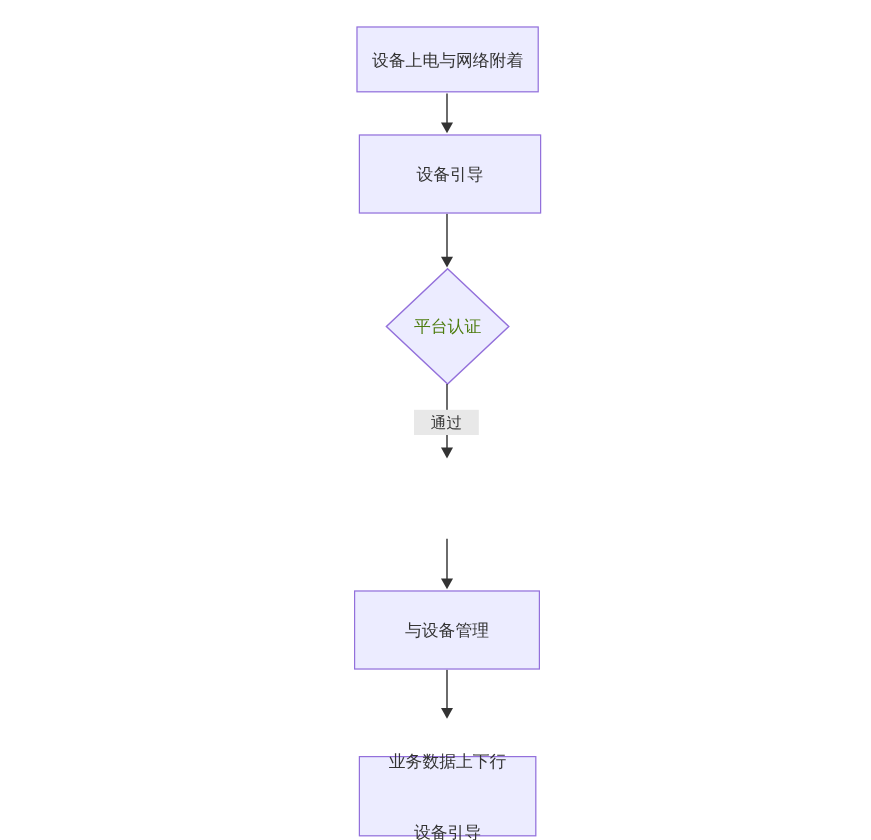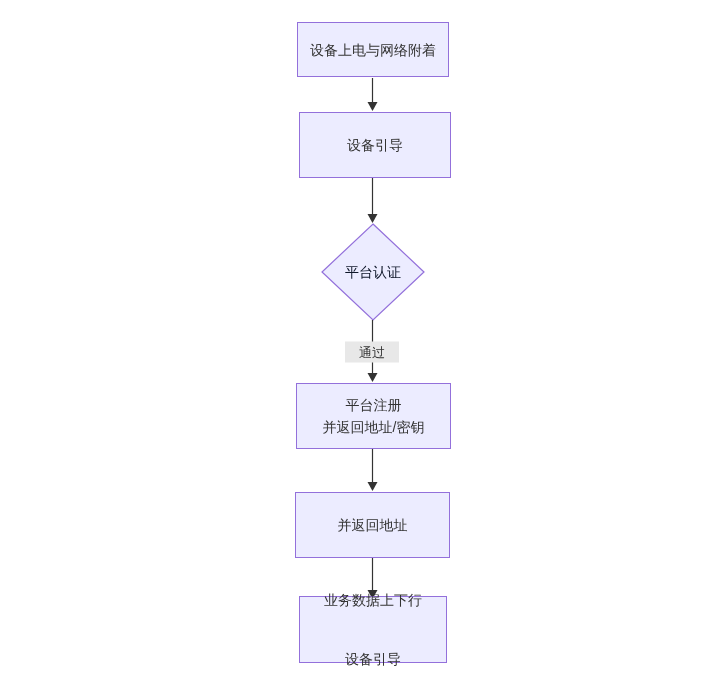--- a/index.html
+++ b/index.html
@@ -33,40 +33,40 @@
   }
   .node-line { display: block; white-space: nowrap; }
   .diamond-label {
     position: absolute;
     left: 313px;
     top: 261px;
     width: 120px;
     text-align: center;
     font-size: 14px;
     line-height: 22px;
-    color: #0f172a;
+    color: #4d7c0f;
   }
   .edge-label {
     position: absolute;
     left: 372px;
     top: 352px;
     transform: translate(-50%, -50%);
     background: #E8E8E8;
     padding: 1px 14px;
     font-size: 13px;
     line-height: 19px;
     color: #333333;
     white-space: nowrap;
   }
   
   .n-power    { left: 297px; top: 22px;  width: 152px; height: 55px; }
   .n-boot     { left: 299px; top: 112px; width: 152px; height: 66px; align-items: center; }
   .n-register { left: 296px; top: 383px; width: 155px; height: 66px; }
   .n-channel  { left: 295px; top: 492px; width: 155px; height: 66px; }
-  .n-business { left: 299px; top: 596px; width: 148px; height: 67px; gap: 37px; }
+  .n-business { left: 299px; top: 630px; width: 148px; height: 67px; gap: 37px; }
 </style>
 </head>
 <body>
 
 <div class="canvas">
 
   <svg class="edges-svg" viewBox="0 0 726 700" xmlns="http://www.w3.org/2000/svg">
 
     <g>
       <line x1="372.5" y1="78" x2="372.5" y2="103" stroke="#333333" stroke-width="1.2"></line>
@@ -101,27 +101,23 @@
   </div>
 
   <div class="node n-boot">
     <span class="node-line">设备引导</span>
   </div>
 
   <div class="diamond-label">平台认证</div>
 
   <div class="edge-label">通过</div>
 
-  <div class="node n-register">
-    <span class="node-line">平台注册</span>
-    <span class="node-line">并返回地址/密钥</span>
-  </div>
 
   <div class="node n-channel">
-    <span class="node-line">并返回地址</span>
+    <span class="node-line">与设备管理</span>
   </div>
 
   <div class="node n-business">
     <span class="node-line">业务数据上下行</span>
     <span class="node-line">设备引导</span>
   </div>
 
 </div>
 
 </body></html>

